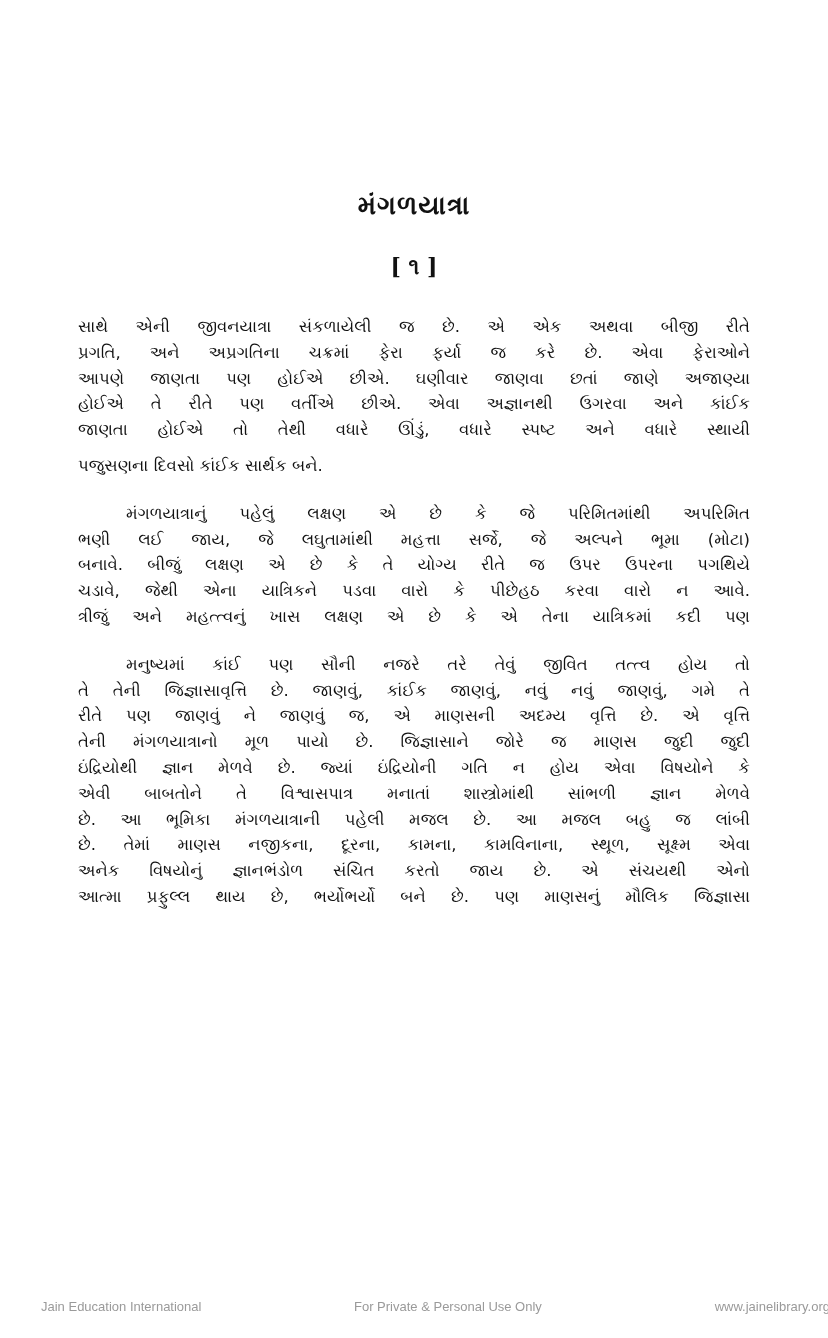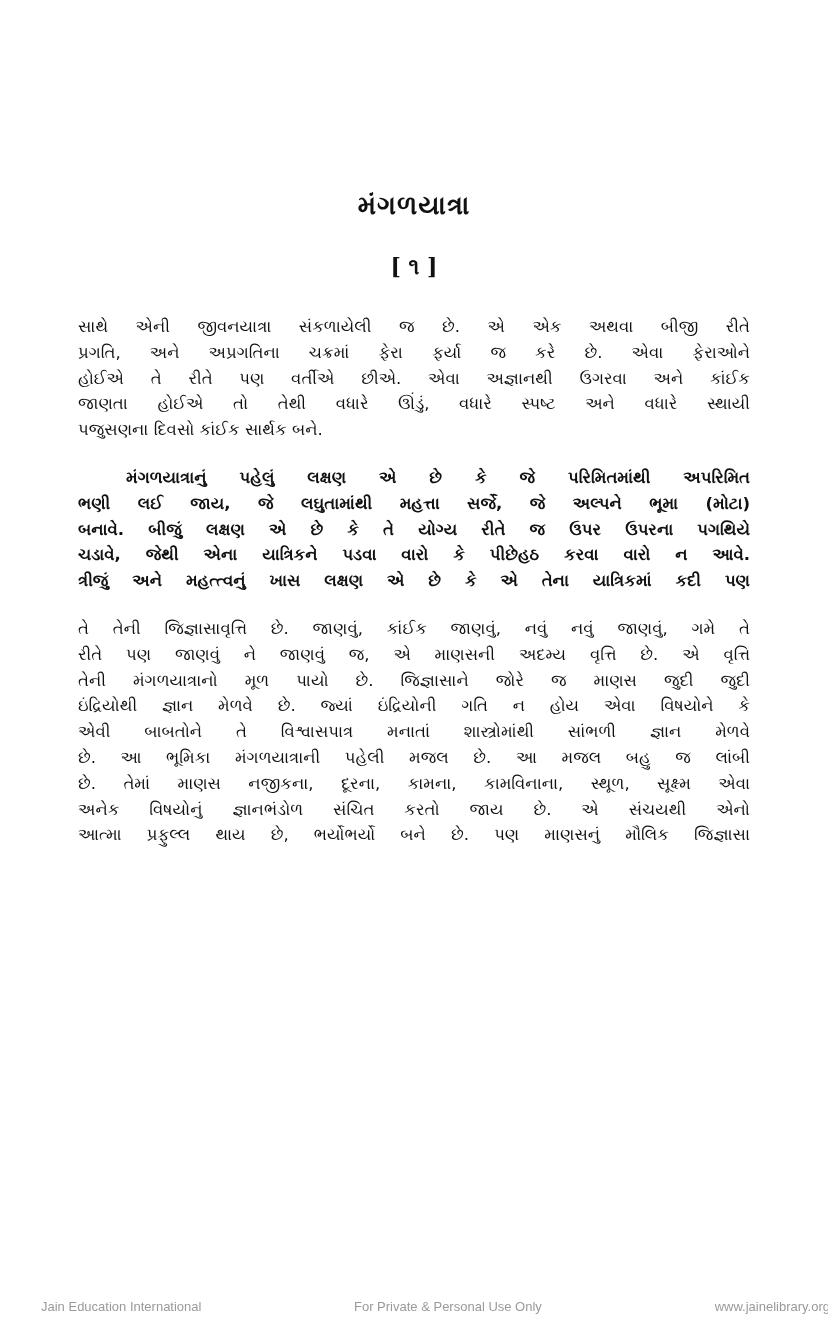--- a/index.html
+++ b/index.html
@@ -52,20 +52,21 @@
     }
     .line {
       display: block;
       text-align: justify;
       text-align-last: justify;
       white-space: nowrap;
       overflow: hidden;
     }
     .line.last {
       text-align-last: left;
+      margin-top: 10px;
     }
     .line.first {
       padding-left: 48px;
     }
     .footer {
       position: absolute;
       top: 1299px;
       left: 0;
       width: 828px;
       height: 20px;
@@ -88,34 +89,36 @@
 <div class="page">
 
   <div class="title">મંગળયાત્રા</div>
   <div class="chapter-num">[ ૧ ]</div>
 
   <div class="body-text">
 
     <div class="para-block" style="margin-bottom:22px;">
       <span class="line">સાથે એની જીવનયાત્રા સંકળાયેલી જ છે. એ એક અથવા બીજી રીતે</span>
       <span class="line">પ્રગતિ, અને અપ્રગતિના ચક્રમાં ફેરા ફર્યા જ કરે છે. એવા ફેરાઓને</span>
+      <span class="line">આપણે જાણતા પણ હોઈએ છીએ. ઘણીવાર જાણવા છતાં જાણે અજાણ્યા</span>
       <span class="line">હોઈએ તે રીતે પણ વર્તીએ છીએ. એવા અજ્ઞાનથી ઉગરવા અને કાંઈક</span>
       <span class="line">જાણતા હોઈએ તો તેથી વધારે ઊંડું, વધારે સ્પષ્ટ અને વધારે સ્થાયી</span>
       <span class="line last">પજુસણના દિવસો કાંઈક સાર્થક બને.</span>
     </div>
 
-    <div class="para-block" style="margin-bottom:22px;font-weight:bold;">
+    <div class="para-block" style="margin-bottom:22px;">
       <span class="line first">મંગળયાત્રાનું પહેલું લક્ષણ એ છે કે જે પરિમિતમાંથી અપરિમિત</span>
       <span class="line">ભણી લઈ જાય, જે લઘુતામાંથી મહત્તા સર્જે, જે અલ્પને ભૂમા (મોટા)</span>
       <span class="line">બનાવે. બીજું લક્ષણ એ છે કે તે યોગ્ય રીતે જ ઉપર ઉપરના પગથિયે</span>
       <span class="line">ચડાવે, જેથી એના યાત્રિકને પડવા વારો કે પીછેહઠ કરવા વારો ન આવે.</span>
       <span class="line">ત્રીજું અને મહત્ત્વનું ખાસ લક્ષણ એ છે કે એ તેના યાત્રિકમાં કદી પણ</span>
     </div>
 
     <div class="para-block">
+      <span class="line first">મનુષ્યમાં કાંઈ પણ સૌની નજરે તરે તેવું જીવિત તત્ત્વ હોય તો</span>
       <span class="line">તે તેની જિજ્ઞાસાવૃત્તિ છે. જાણવું, કાંઈક જાણવું, નવું નવું જાણવું, ગમે તે</span>
       <span class="line">રીતે પણ જાણવું ને જાણવું જ, એ માણસની અદમ્ય વૃત્તિ છે. એ વૃત્તિ</span>
       <span class="line">તેની મંગળયાત્રાનો મૂળ પાયો છે. જિજ્ઞાસાને જોરે જ માણસ જુદી જુદી</span>
       <span class="line">ઇંદ્રિયોથી જ્ઞાન મેળવે છે. જ્યાં ઇંદ્રિયોની ગતિ ન હોય એવા વિષયોને કે</span>
       <span class="line">એવી બાબતોને તે વિશ્વાસપાત્ર મનાતાં શાસ્ત્રોમાંથી સાંભળી જ્ઞાન મેળવે</span>
       <span class="line">છે. આ ભૂમિકા મંગળયાત્રાની પહેલી મજલ છે. આ મજલ બહુ જ લાંબી</span>
       <span class="line">છે. તેમાં માણસ નજીકના, દૂરના, કામના, કામવિનાના, સ્થૂળ, સૂક્ષ્મ એવા</span>
       <span class="line">અનેક વિષયોનું જ્ઞાનભંડોળ સંચિત કરતો જાય છે. એ સંચયથી એનો</span>
       <span class="line">આત્મા પ્રફુલ્લ થાય છે, ભર્યોભર્યો બને છે. પણ માણસનું મૌલિક જિજ્ઞાસા</span>
     </div>

